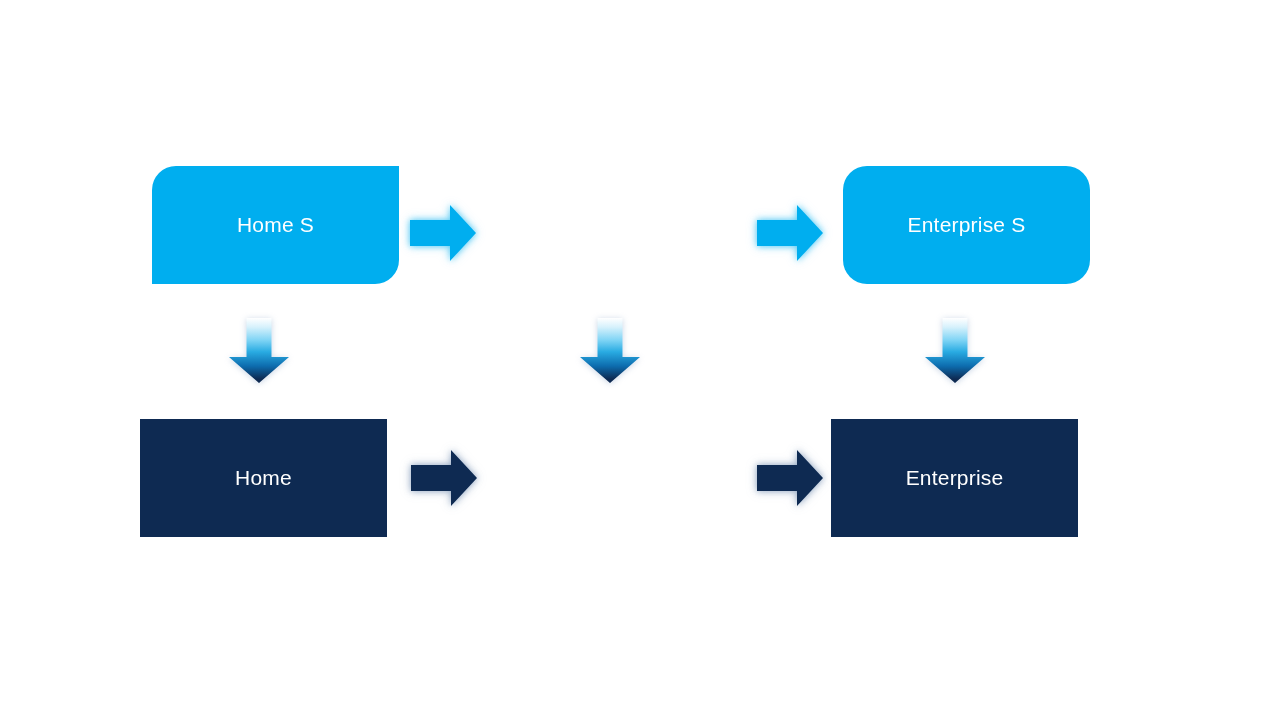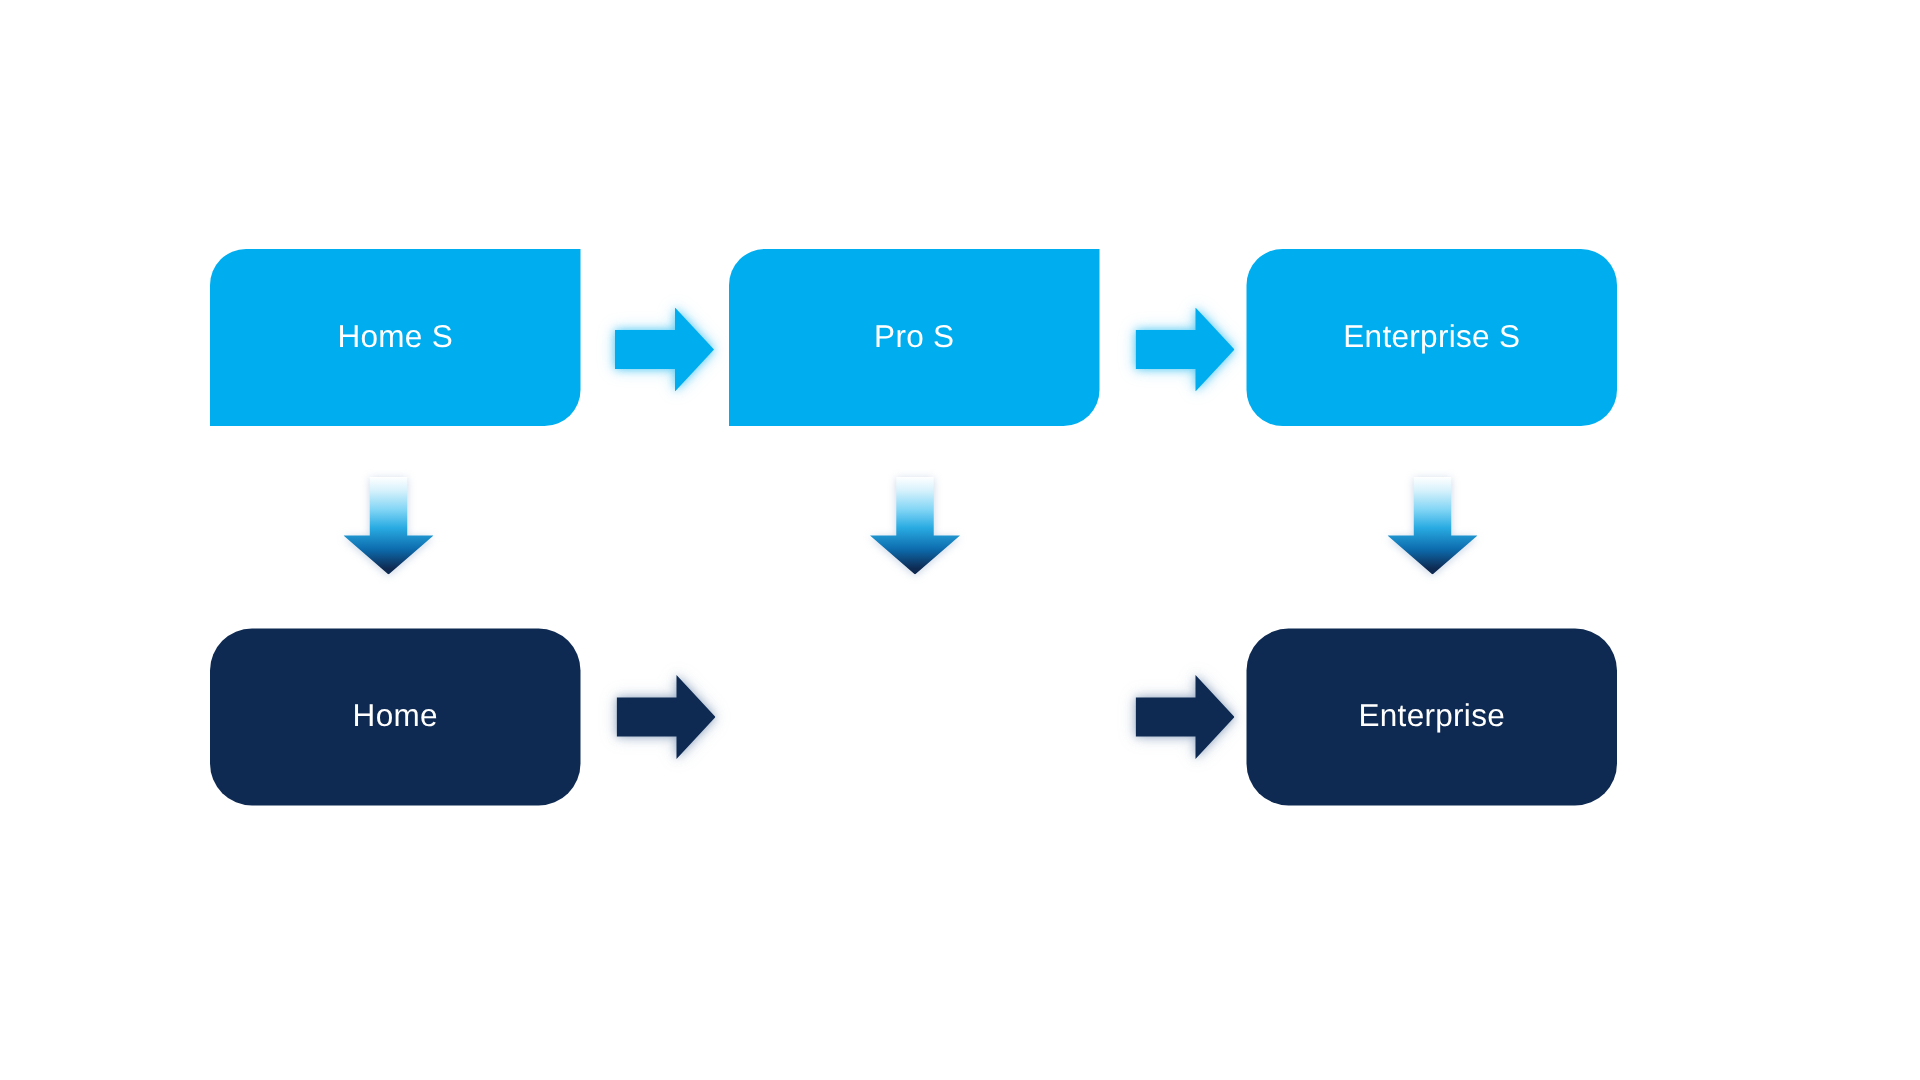--- a/index.html
+++ b/index.html
@@ -19,25 +19,25 @@
     position: absolute;
     width: 247px;
     height: 118px;
     display: flex;
     align-items: center;
     justify-content: center;
     color: var(--text, #ffffff);
     font-size: 21px;
     letter-spacing: 0.2px;
     white-space: nowrap;
-    border-radius: 28px;
   }
   .top-box {
     background: var(--top-box-fill, #00AEEF);
     border-radius: 24px 0 24px 0;
+    margin-left: 12px;
   }
   .bottom-box {
     background: var(--bottom-box-fill, #0E2A52);
   }
   
   .h-arrow-wrap {
     position: absolute;
     width: 66px;
     height: 56px;
   }
@@ -73,21 +73,20 @@
       #0d6cae 74%,
       var(--down-arrow-gradient-bottom, #0E2A52) 94%);
   }
 </style>
 </head>
 <body>
 
 <div class="stage">
 
   <div class="box top-box" style="left:140px; top:166px;">Home S</div>
-  <div class="box top-box" style="left:486px; top:166px;">Pro S</div>
   <div class="box top-box" style="left:831px; top:166px;border-radius:24px;">Enterprise S</div>
 
   <div class="h-arrow-wrap cyan" style="left:410px; top:205px;">
     <div class="h-arrow cyan"></div>
   </div>
   <div class="h-arrow-wrap cyan" style="left:757px; top:205px;">
     <div class="h-arrow cyan"></div>
   </div>
 
   <div class="v-arrow-wrap" style="left:229px; top:318px;">

